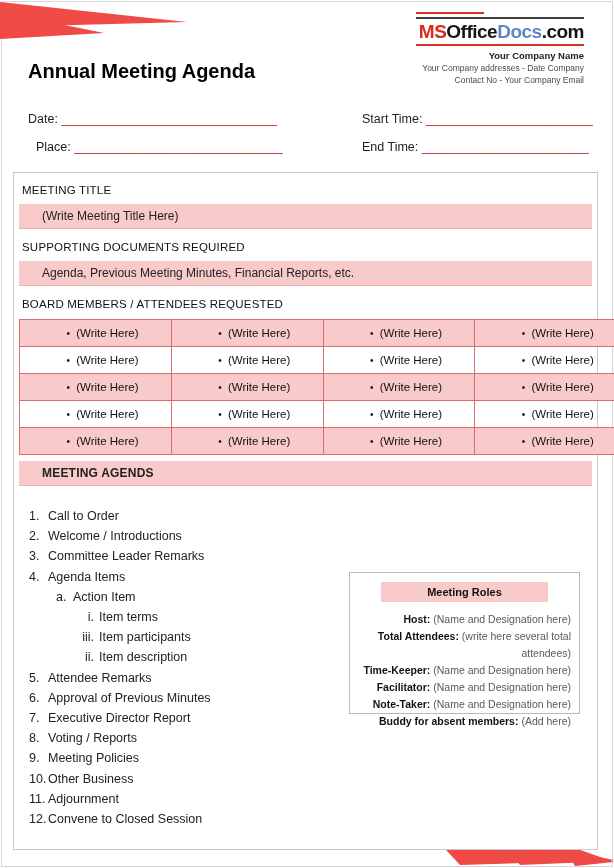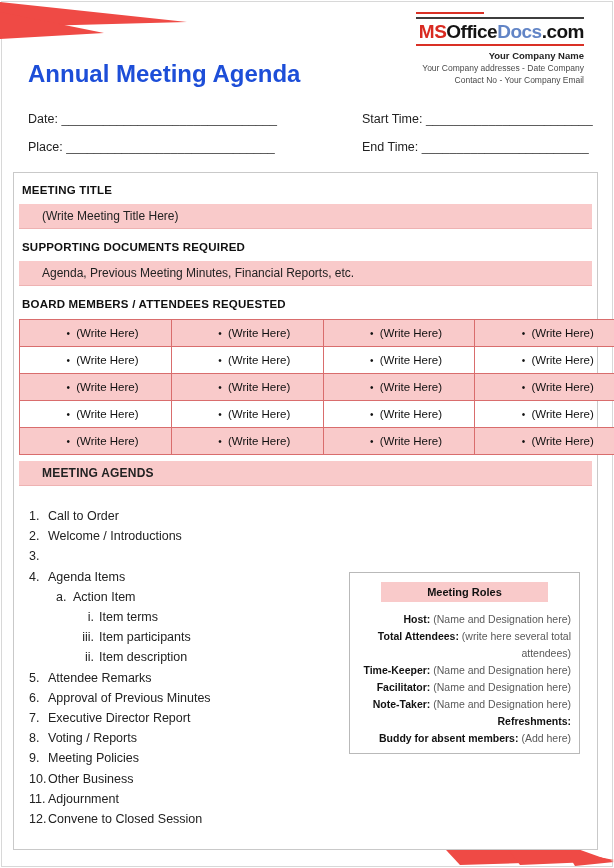--- a/index.html
+++ b/index.html
@@ -20,31 +20,31 @@
   .logo-darkline{position:absolute;top:5px;left:0;width:168px;height:2px;background:#3d3d3d;}
   .logo-text{margin-top:9px;font-size:19px;font-weight:bold;letter-spacing:-0.5px;white-space:nowrap;}
   .logo-ms{color:#d92a20;}
   .logo-office{color:#141414;}
   .logo-docs{color:#6285c6;}
   .logo-com{color:#141414;}
   .logo-redline-bottom{width:168px;height:2px;background:#d93025;margin-top:1px;}
   .company-name{font-size:9.5px;font-weight:bold;color:#222;margin-top:4px;}
   .company-line{font-size:8.5px;color:#4a4a4a;margin-top:2px;}
 
-  .doc-title{position:absolute;top:60px;left:28px;font-size:24px;font-weight:bold;color:#1d4ed8;}
+  .doc-title{position:absolute;top:60px;left:28px;font-size:20px;font-weight:bold;color:#000000;}
 
   
   .meta-field{position:absolute;font-size:12.5px;color:#222;white-space:nowrap;}
   .meta-label{font-weight:normal;}
-  .meta-line{letter-spacing:0px;color:#404040;}
+  .meta-line{letter-spacing:0px;color:#b91c1c;}
 
   
   .content-box{position:absolute;left:13px;top:172px;width:585px;height:678px;
     border:1px solid #c9c9c9;background:#fff;box-sizing:border-box;}
-  .sec-heading{margin:12px 8px 0 8px;font-size:11.5px;font-weight:bold;color:#111;letter-spacing:0.2px;}
+  .sec-heading{margin:12px 8px 0 8px;font-size:11.5px;font-weight:normal;color:#111;letter-spacing:0.2px;}
   .sec-heading.first{margin-top:11px;}
   .pink-banner{margin:8px 5px 0 5px;background:#f9caca;border-bottom:1px solid #eeb2b2;
     font-size:12px;color:#222;padding:5px 0 5px 23px;}
   .pink-banner.h{font-weight:bold;letter-spacing:0.2px;margin-top:6px;}
 
   
   table.att{border-collapse:collapse;margin:9px 5px 0 5px;width:608px;table-layout:fixed;text-align:center;}
   table.att td{border:1px solid #d96d6d;height:26px;font-size:11.5px;color:#111;
     padding:0 0 0 8px;vertical-align:middle;}
   table.att tr.odd td{background:#f9caca;}
@@ -54,21 +54,21 @@
   .agenda-list{margin-top:20px;}
   .agenda-item{display:flex;font-size:12.5px;color:#222;height:20.2px;align-items:center;}
   .agenda-item.lvl0{padding-left:15px;}
   .agenda-item.lvl0 .num{min-width:19px;}
   .agenda-item.lvl1{padding-left:42px;}
   .agenda-item.lvl1 .num{min-width:17px;}
   .agenda-item.lvl2{padding-left:55px;}
   .agenda-item.lvl2 .num{min-width:25px;text-align:right;margin-right:5px;}
 
   
-  .roles-box{position:absolute;top:399px;right:17px;width:231px;height:182px;
+  .roles-box{position:absolute;top:399px;right:17px;width:231px;height:142px;
     border:1px solid #b9b9b9;background:#fff;box-sizing:border-box;}
   .roles-header{margin:9px 31px 0 31px;background:#f9caca;text-align:center;
     font-size:11px;font-weight:bold;color:#111;padding:4px 0;}
   .roles-body{margin-top:9px;padding:0 8px 0 10px;text-align:right;
     font-size:10.5px;line-height:17px;color:#111;}
   .roles-label{font-weight:bold;color:#111;}
   .roles-value{color:#595959;}
 </style>
 </head>
 <body>
@@ -95,21 +95,21 @@
   <div class="company-line">Your Company addresses - Date Company</div>
   <div class="company-line">Contact No - Your Company Email</div>
 </div>
 
 <div class="doc-title">Annual Meeting Agenda</div>
 
 <div class="meta-field" style="left:28px;top:112px;">
   <span class="meta-label">Date:</span>
   <span class="meta-line">_______________________________</span>
 </div>
-<div class="meta-field" style="left:28px;top:140px;">
+<div class="meta-field" style="left:36px;top:140px;">
   <span class="meta-label">Place:</span>
   <span class="meta-line">______________________________</span>
 </div>
 <div class="meta-field" style="left:362px;top:112px;">
   <span class="meta-label">Start Time:</span>
   <span class="meta-line">________________________</span>
 </div>
 <div class="meta-field" style="left:362px;top:140px;">
   <span class="meta-label">End Time:</span>
   <span class="meta-line">________________________</span>
@@ -166,20 +166,21 @@
     <div class="agenda-item lvl0">
         <span class="num">1.</span>
         <span>Call to Order</span>
       </div>
     <div class="agenda-item lvl0">
         <span class="num">2.</span>
         <span>Welcome / Introductions</span>
       </div>
     <div class="agenda-item lvl0">
         <span class="num">3.</span>
+        <span>Committee Leader Remarks</span>
       </div>
     <div class="agenda-item lvl0">
         <span class="num">4.</span>
         <span>Agenda Items</span>
       </div>
     <div class="agenda-item lvl1">
         <span class="num">a.</span>
         <span>Action Item</span>
       </div>
     <div class="agenda-item lvl2">
@@ -229,18 +230,17 @@
   </div>
 
   <div class="roles-box">
     <div class="roles-header">Meeting Roles</div>
     <div class="roles-body">
       <div><span class="roles-label">Host:</span><span class="roles-value"> (Name and Designation here)</span></div>
       <div><span class="roles-label">Total Attendees:</span><span class="roles-value"> (write here several total attendees)</span></div>
       <div><span class="roles-label">Time-Keeper:</span><span class="roles-value"> (Name and Designation here)</span></div>
       <div><span class="roles-label">Facilitator:</span><span class="roles-value"> (Name and Designation here)</span></div>
       <div><span class="roles-label">Note-Taker:</span><span class="roles-value"> (Name and Designation here)</span></div>
-      <div><span class="roles-label">Refreshments:</span><span class="roles-value"></span></div>
       <div><span class="roles-label">Buddy for absent members:</span><span class="roles-value"> (Add here)</span></div>
     </div>
   </div>
 
 </div>
 
 </body></html>

